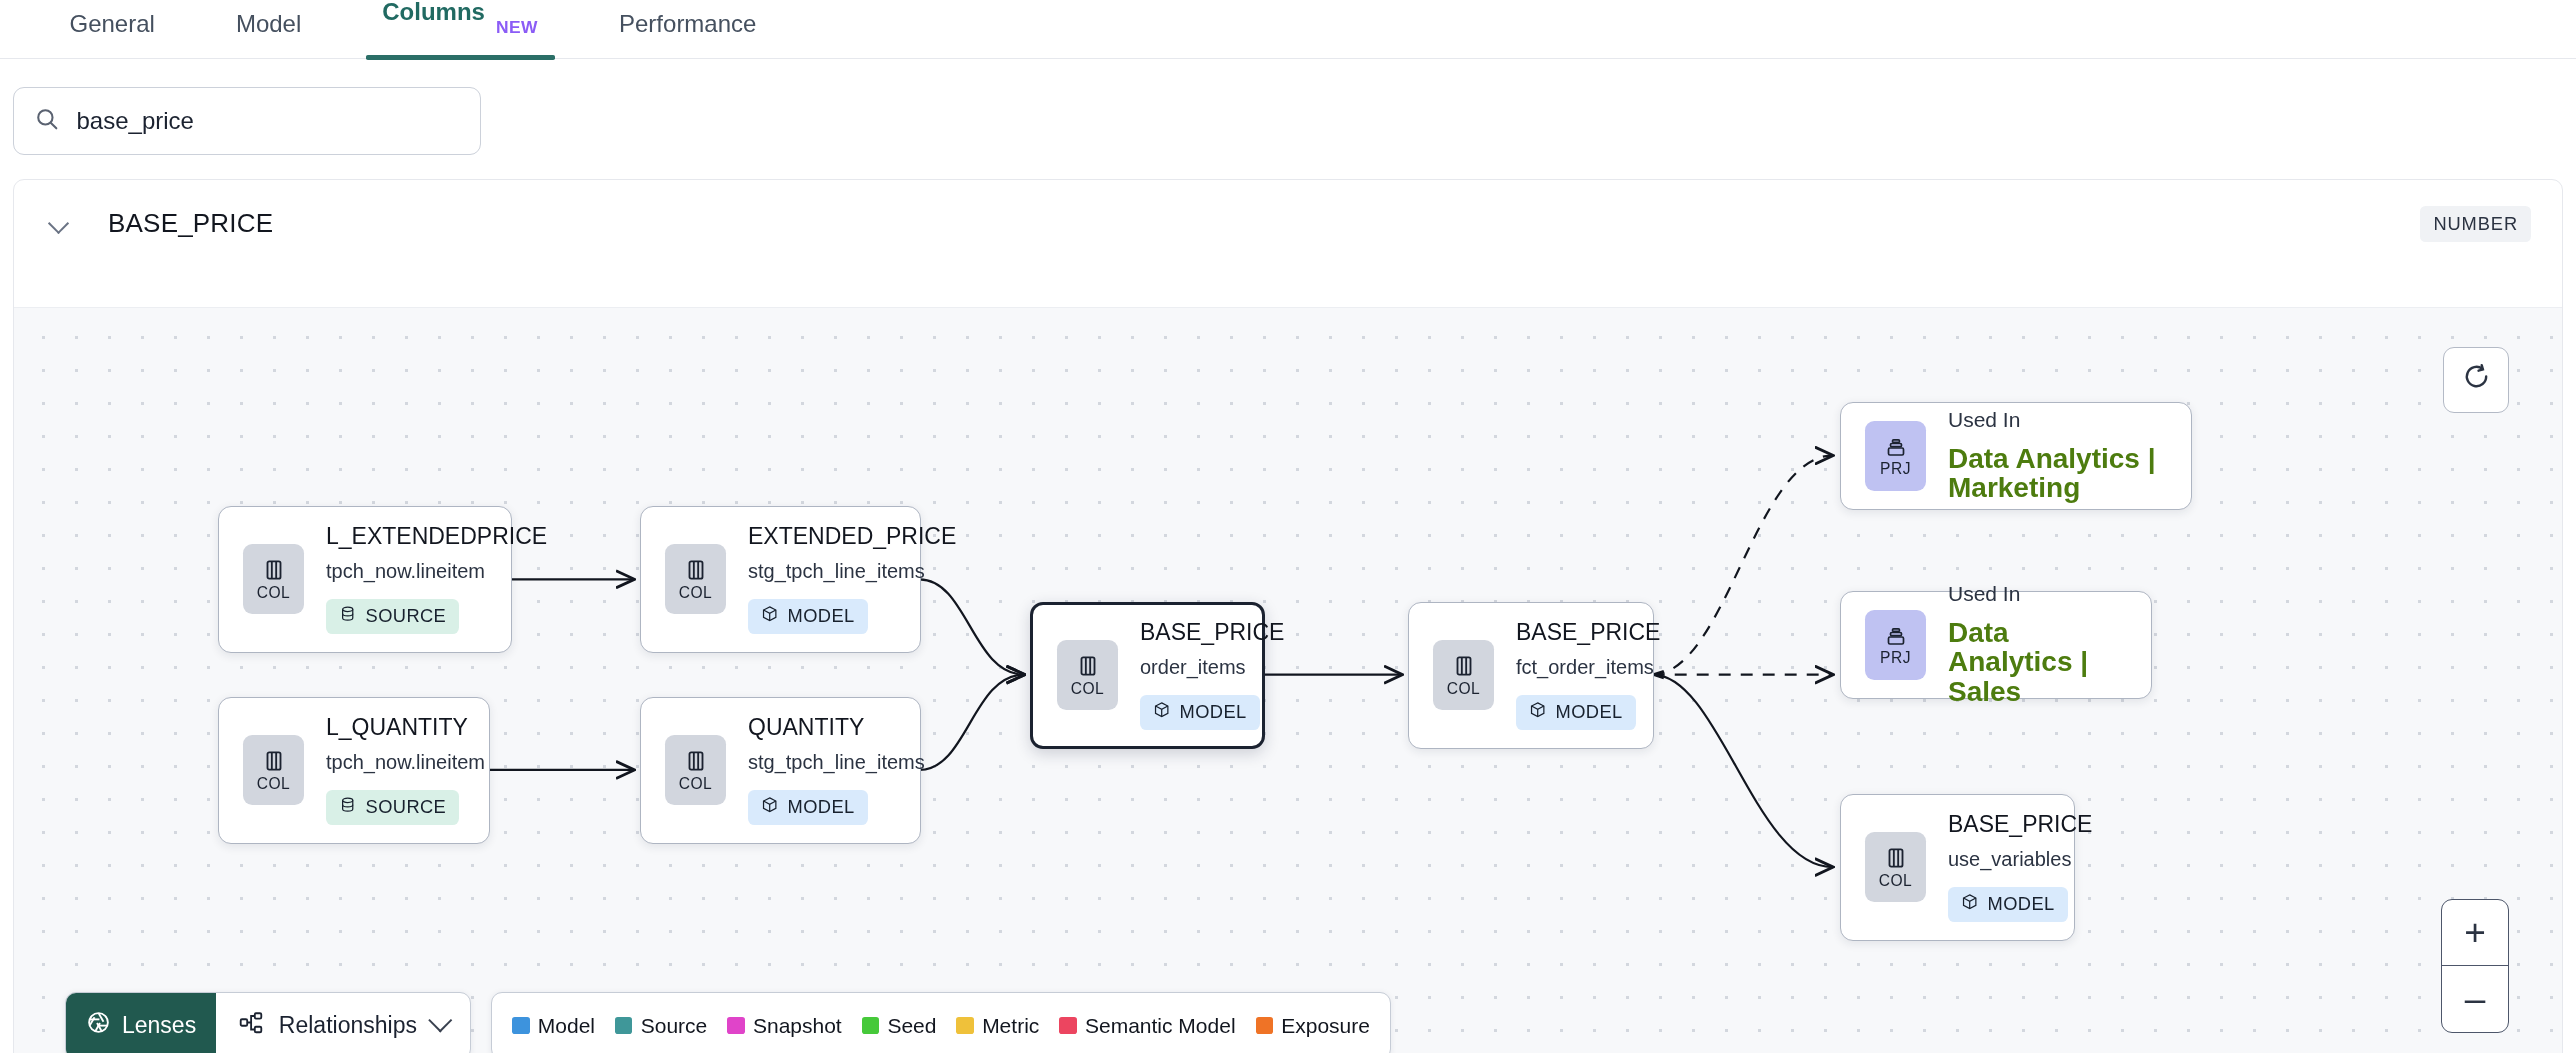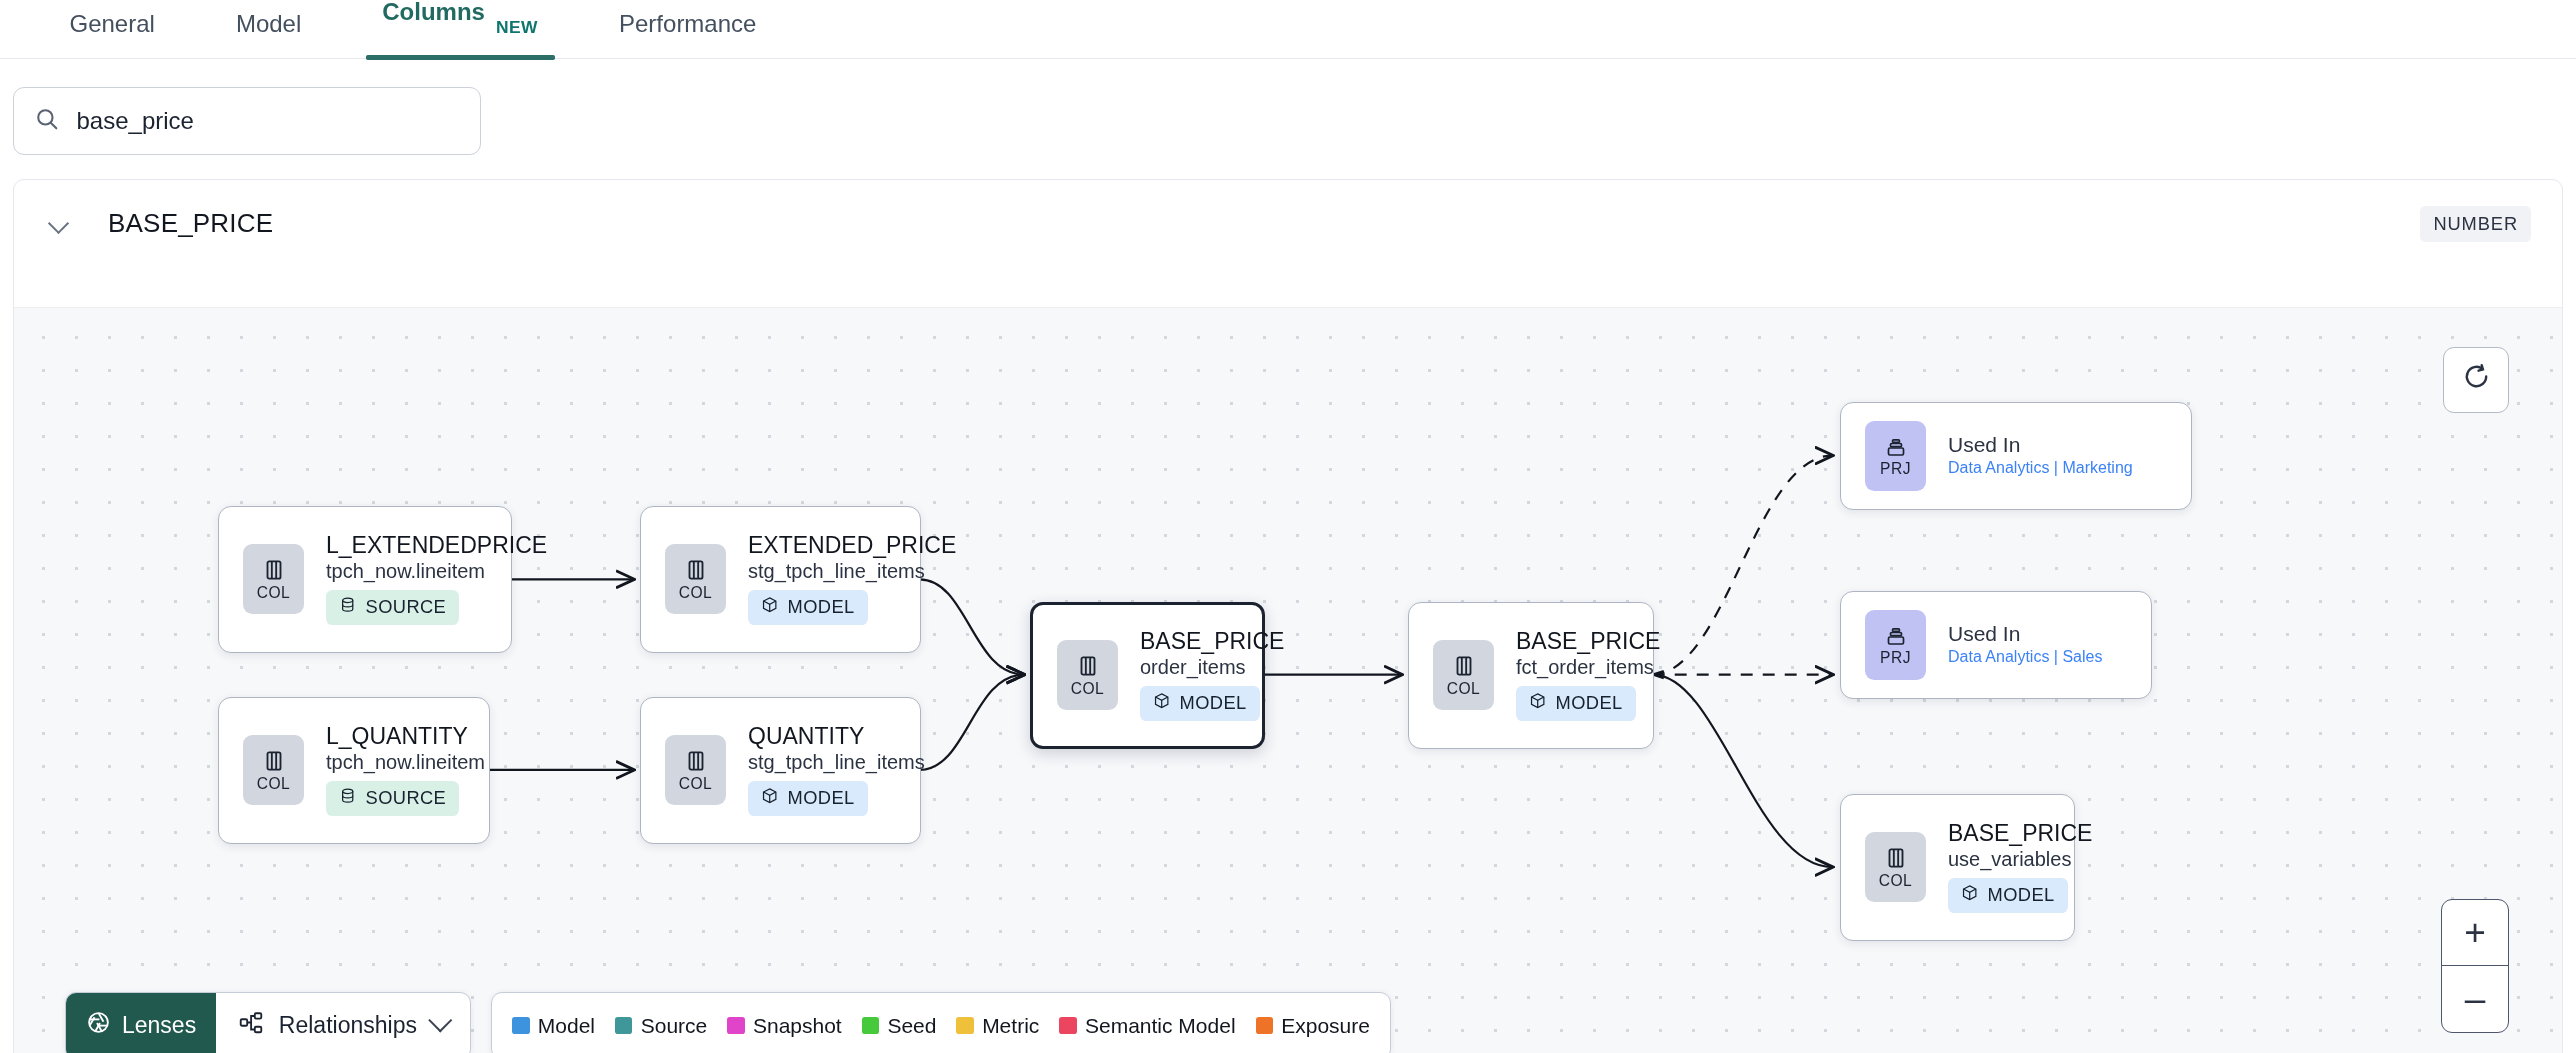--- a/index.html
+++ b/index.html
@@ -35,21 +35,21 @@
     content: "";
     position: absolute;
     left: 0; right: 0; bottom: -1.8px;
     height: 4.6px;
     background: #2b6f67;
     border-radius: 1.8px;
   }
   .tab .newbadge {
     font-size: 17.4px;
     font-weight: 700;
-    color: #0f766e;
+    color: #8b5cf6;
     letter-spacing: 0.5px;
     margin-top: 32px;
   }
   .tab .countpill {
     min-width: 35px; height: 35px;
     border-radius: 17.4px;
     background: #eef0f3;
     color: #45505f;
     font-size: 19px;
     font-weight: 400;
@@ -156,35 +156,35 @@
     background: #d2d6de;
     display: flex; flex-direction: column;
     align-items: center; justify-content: center;
     gap: 1.8px;
     flex: 0 0 auto;
   }
   .badgeicon.prj { background: #bfc2f2; }
   .badgeicon .lbl {
     font-size: 15.6px; color: #1b2230; letter-spacing: 0.5px; line-height: 1;
   }
-  .nodebody { margin-left: 22px; display: flex; flex-direction: column; gap: 4px; }
+  .nodebody { margin-left: 22px; display: flex; flex-direction: column; gap: 13px; }
   .nodetitle { font-size: 23px; color: #12161f; line-height: 1.05; }
   .nodesub { font-size: 20px; color: #2b3342; line-height: 1.05; }
   .nodetag {
     align-self: flex-start;
     display: flex; align-items: center; gap: 9.2px;
     font-size: 18.3px; letter-spacing: 0.4px;
     padding: 6.4px 13px;
     border-radius: 6.4px;
     margin-top: 3.7px;
   }
   .nodetag.model  { background: #d9eafc; color: #18212e; }
   .nodetag.source { background: #d9f0e7; color: #18212e; }
   .usedin .nodetitle { font-size: 21px; color: #2b3342; }
-  .usedin .nodesub { font-size: 16px; color: #3b82f6; }
+  .usedin .nodesub { font-size: 28px; color: #4d7c0f; font-weight: bold; }
 
   
   .ctrl-tr {
     position: absolute; top: 39px; right: 53px;
     display: flex; gap: 16.5px; align-items: center;
   }
   .btn {
     background: #fff;
     border: 1.8px solid #b4bac6;
     border-radius: 11px;

